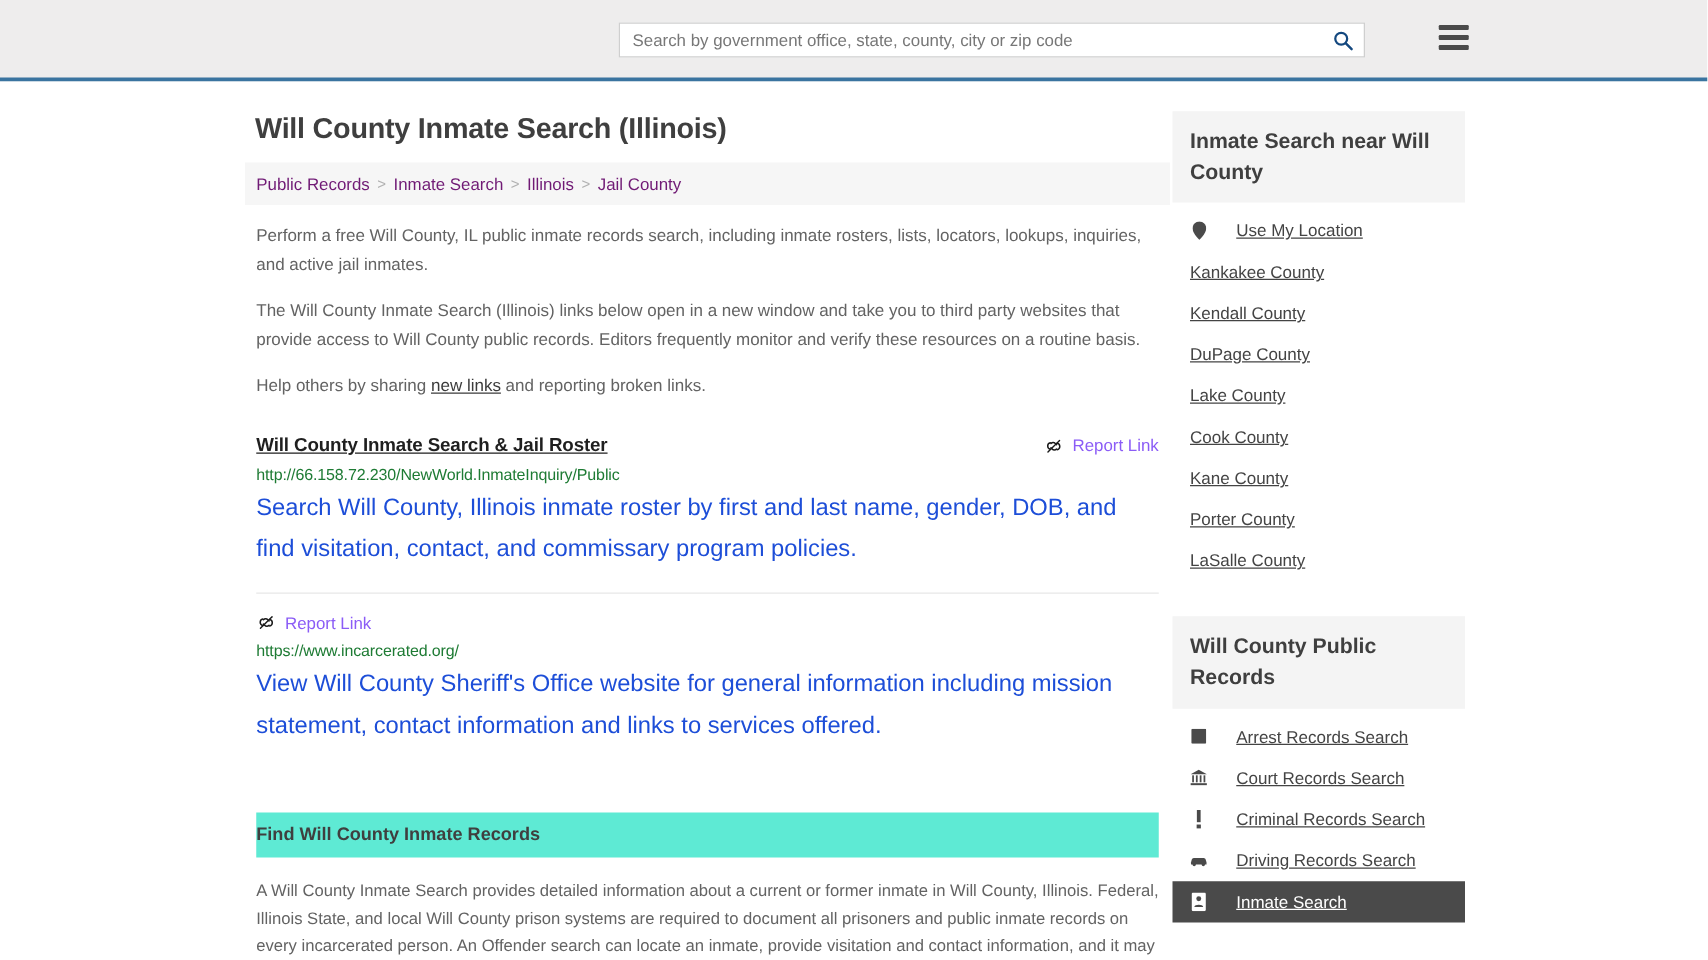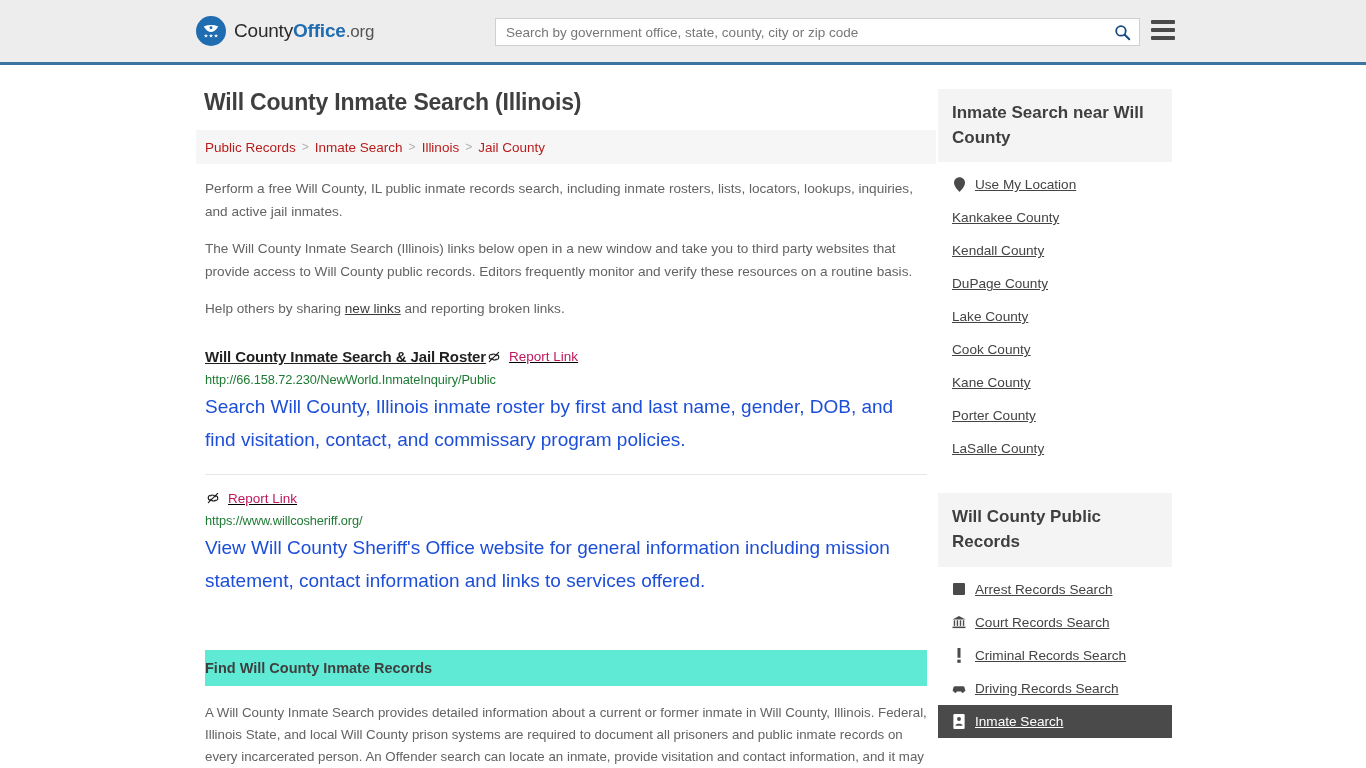--- a/index.html
+++ b/index.html
@@ -46,21 +46,21 @@
     letter-spacing: -0.2px;
     white-space: nowrap;
   }
   .brand-text .b-bold { font-weight: bold; color: #1f6cb0; }
   .brand-text .b-org { color: #555; font-size: 17px; }
 
   .search-wrap {
     position: absolute;
     left: 495px;
     top: 18px;
-    width: 645px;
+    width: 597px;
     height: 28px;
     background: #ffffff;
     border: 1px solid #cfcfcf;
     display: flex;
     align-items: center;
   }
   .search-input {
     flex: 1;
     border: none;
     outline: none;
@@ -131,21 +131,21 @@
 
   .breadcrumb {
     background: #f6f6f6;
     height: 34px;
     display: flex;
     align-items: center;
     padding-left: 9px;
     font-size: 13.5px;
   }
   .breadcrumb a {
-    color: #b91c1c;
+    color: #701a75;
     text-decoration: none;
   }
   .breadcrumb .sep {
     color: #b1b1b1;
     margin: 0 6px;
     font-size: 12px;
   }
 
   .intro {
     padding: 0 9px;
@@ -165,37 +165,36 @@
   .listings { margin-top: 22px; padding: 0 9px; }
   .listing {
     padding: 6px 0 18px 0;
     border-bottom: 1px solid #e7e7e7;
     margin-bottom: 0;
   }
   .listing + .listing { padding-top: 14px; }
   .listing:last-child { border-bottom: none; }
   .listing-head {
     display: flex;
-    justify-content: flex-start;
+    justify-content: space-between;
     align-items: flex-start;
-    text-decoration: underline;
   }
   .listing-title {
     font-size: 15px;
     font-weight: bold;
     color: #1f1f1f;
     text-decoration: underline;
     letter-spacing: -0.1px;
   }
   .report-link {
     display: flex;
     align-items: center;
     gap: 7px;
     font-size: 13.5px;
-    color: #be185d;
+    color: #8b5cf6;
     cursor: pointer;
     white-space: nowrap;
     padding-top: 1px;
   }
   .listing-url {
     font-size: 12.8px;
     color: #1e7b34;
     margin-top: 7px;
     letter-spacing: -0.1px;
   }
@@ -232,21 +231,21 @@
     padding: 12px 14px;
     font-size: 17px;
     font-weight: bold;
     color: #3f3f3f;
     line-height: 1.45;
   }
   .side-list { margin: 0; padding: 0; list-style: none; }
   .side-item {
     display: flex;
     align-items: center;
-    gap: 9px;
+    gap: 23px;
     padding: 9px 14px;
     font-size: 13.6px;
   }
   .side-item a {
     color: #444444;
     text-decoration: underline;
   }
   .side-item.active {
     background: #4a4a4a;
   }
@@ -260,32 +259,20 @@
     color: #4a4a4a;
   }
   .side-item.active .side-icon { color: #ffffff; }
   .side-block-2 { margin-top: 28px; }
   .side-spacer { height: 6px; }
 </style>
 </head>
 <body>
 
 <div class="site-header">
-  <a class="brand" href="#">
-    <span class="brand-mark">
-      <svg width="22" height="22" viewBox="0 0 24 24" aria-hidden="true">
-        <path d="M4 7 Q12 4 20 7 Q16 13 12 13 Q8 13 4 7 Z" fill="#ffffff"></path>
-        <circle cx="12" cy="8.5" r="1.6" fill="#1f6cb0"></circle>
-        <polygon points="6.5,15 7.1,16.6 8.8,16.6 7.4,17.6 8,19.2 6.5,18.2 5,19.2 5.6,17.6 4.2,16.6 5.9,16.6" fill="#ffffff"></polygon>
-        <polygon points="12,15 12.6,16.6 14.3,16.6 12.9,17.6 13.5,19.2 12,18.2 10.5,19.2 11.1,17.6 9.7,16.6 11.4,16.6" fill="#ffffff"></polygon>
-        <polygon points="17.5,15 18.1,16.6 19.8,16.6 18.4,17.6 19,19.2 17.5,18.2 16,19.2 16.6,17.6 15.2,16.6 16.9,16.6" fill="#ffffff"></polygon>
-      </svg>
-    </span>
-    <span class="brand-text"><span>County</span><span class="b-bold">Office</span><span class="b-org">.org</span></span>
-  </a>
 
   <div class="search-wrap">
     <input class="search-input" type="text" placeholder="Search by government office, state, county, city or zip code" value="" style="">
     <button class="search-btn">
       <svg width="17" height="17" viewBox="0 0 20 20" aria-hidden="true">
         <circle cx="8.2" cy="8.2" r="5.6" fill="none" stroke="#14487f" stroke-width="2.1"></circle>
         <line x1="12.6" y1="12.6" x2="18" y2="18" stroke="#14487f" stroke-width="2.3" stroke-linecap="round"></line>
       </svg>
     </button>
   </div>
@@ -345,21 +332,21 @@
               <svg width="16" height="16" viewBox="0 0 20 20" aria-hidden="true">
                 <path d="M7.2 7.2 A3 3 0 0 1 11.6 7.2 L12.8 8.4" fill="none" stroke="#1a1a1a" stroke-width="1.5" stroke-linecap="round"></path>
                 <path d="M12.8 12.8 A3 3 0 0 1 8.4 12.8 L7.2 11.6" fill="none" stroke="#1a1a1a" stroke-width="1.5" stroke-linecap="round"></path>
                 <path d="M6.6 6.6 A3.2 3.2 0 0 0 6.6 12.9" fill="none" stroke="#1a1a1a" stroke-width="1.5" stroke-linecap="round"></path>
                 <path d="M13.4 13.4 A3.2 3.2 0 0 0 13.4 7.1" fill="none" stroke="#1a1a1a" stroke-width="1.5" stroke-linecap="round"></path>
                 <line x1="4.2" y1="15.8" x2="15.8" y2="4.2" stroke="#1a1a1a" stroke-width="1.4" stroke-linecap="round"></line>
               </svg>
               <span>Report Link</span>
             </div>
           </div>
-          <div class="listing-url">https://www.willcosheriff.org/</div>
+          <div class="listing-url">https://www.incarcerated.org/</div>
           <div class="listing-desc">View Will County Sheriff's Office website for general information including mission statement, contact information and links to services offered.</div>
         </div>
 
       </div>
 
       <div class="panel">
         <div class="panel-head">
           <span>Find Will County Inmate Records</span>
         </div>
         <div class="panel-body">

